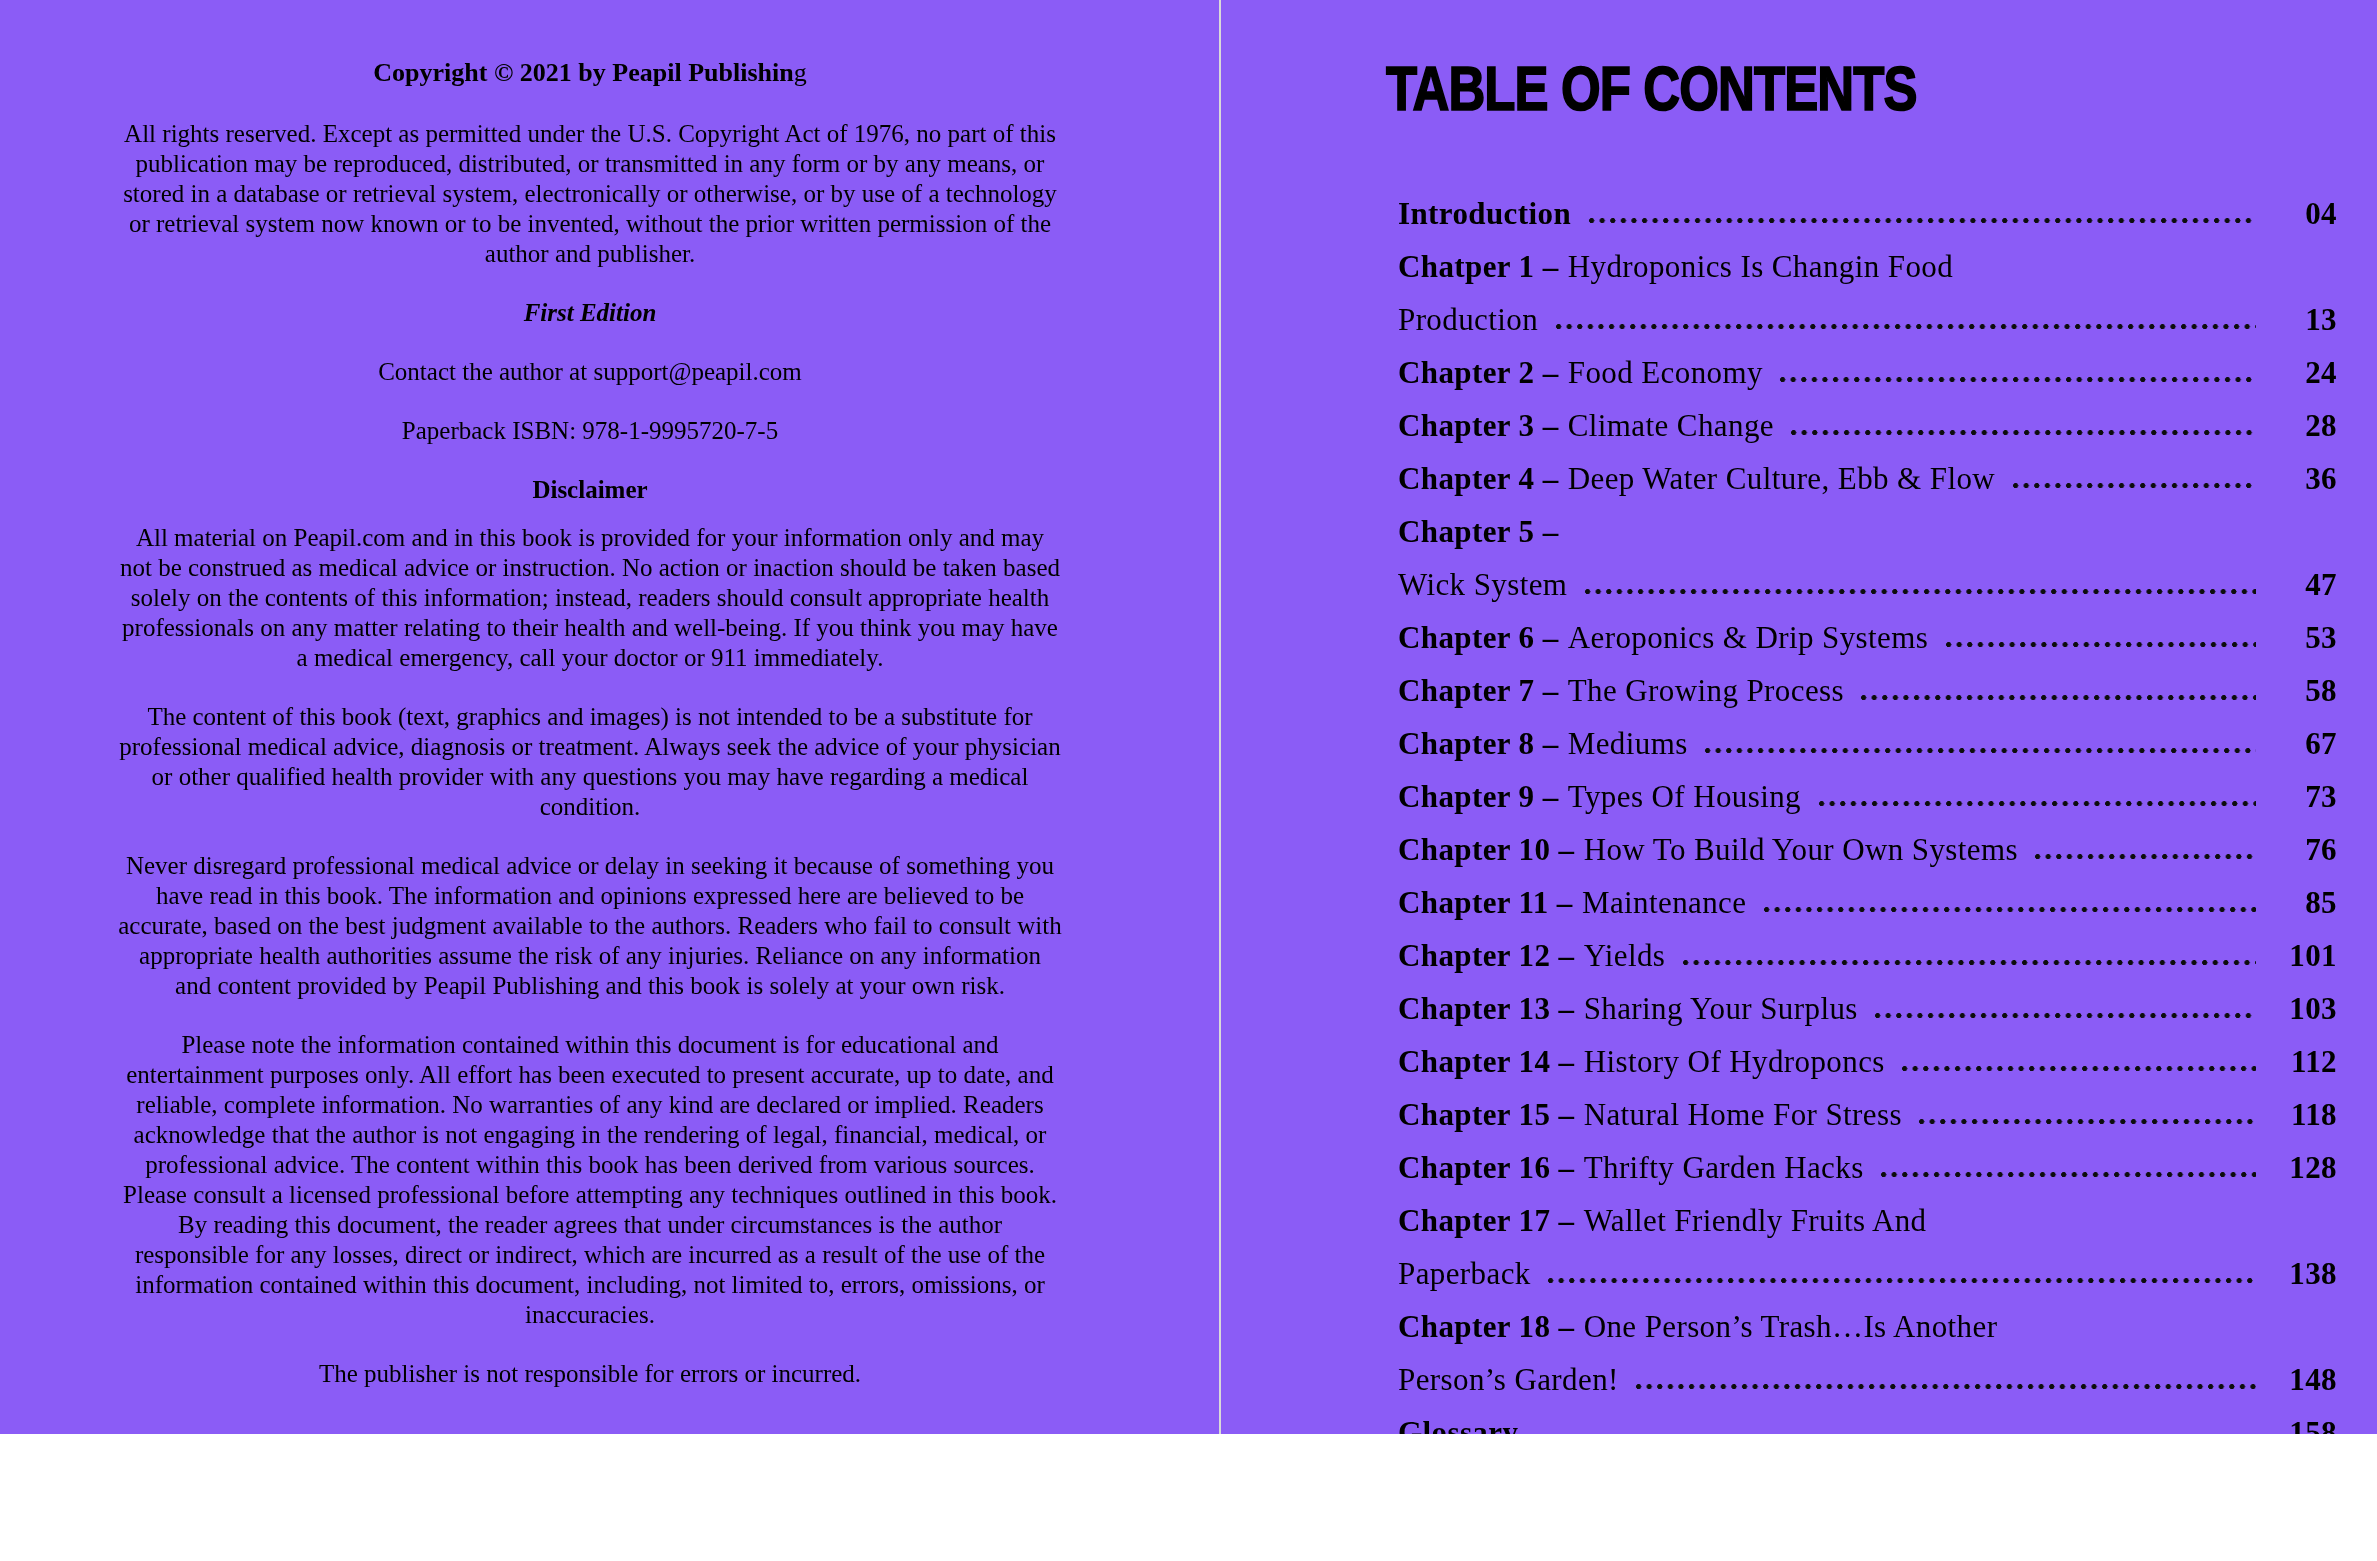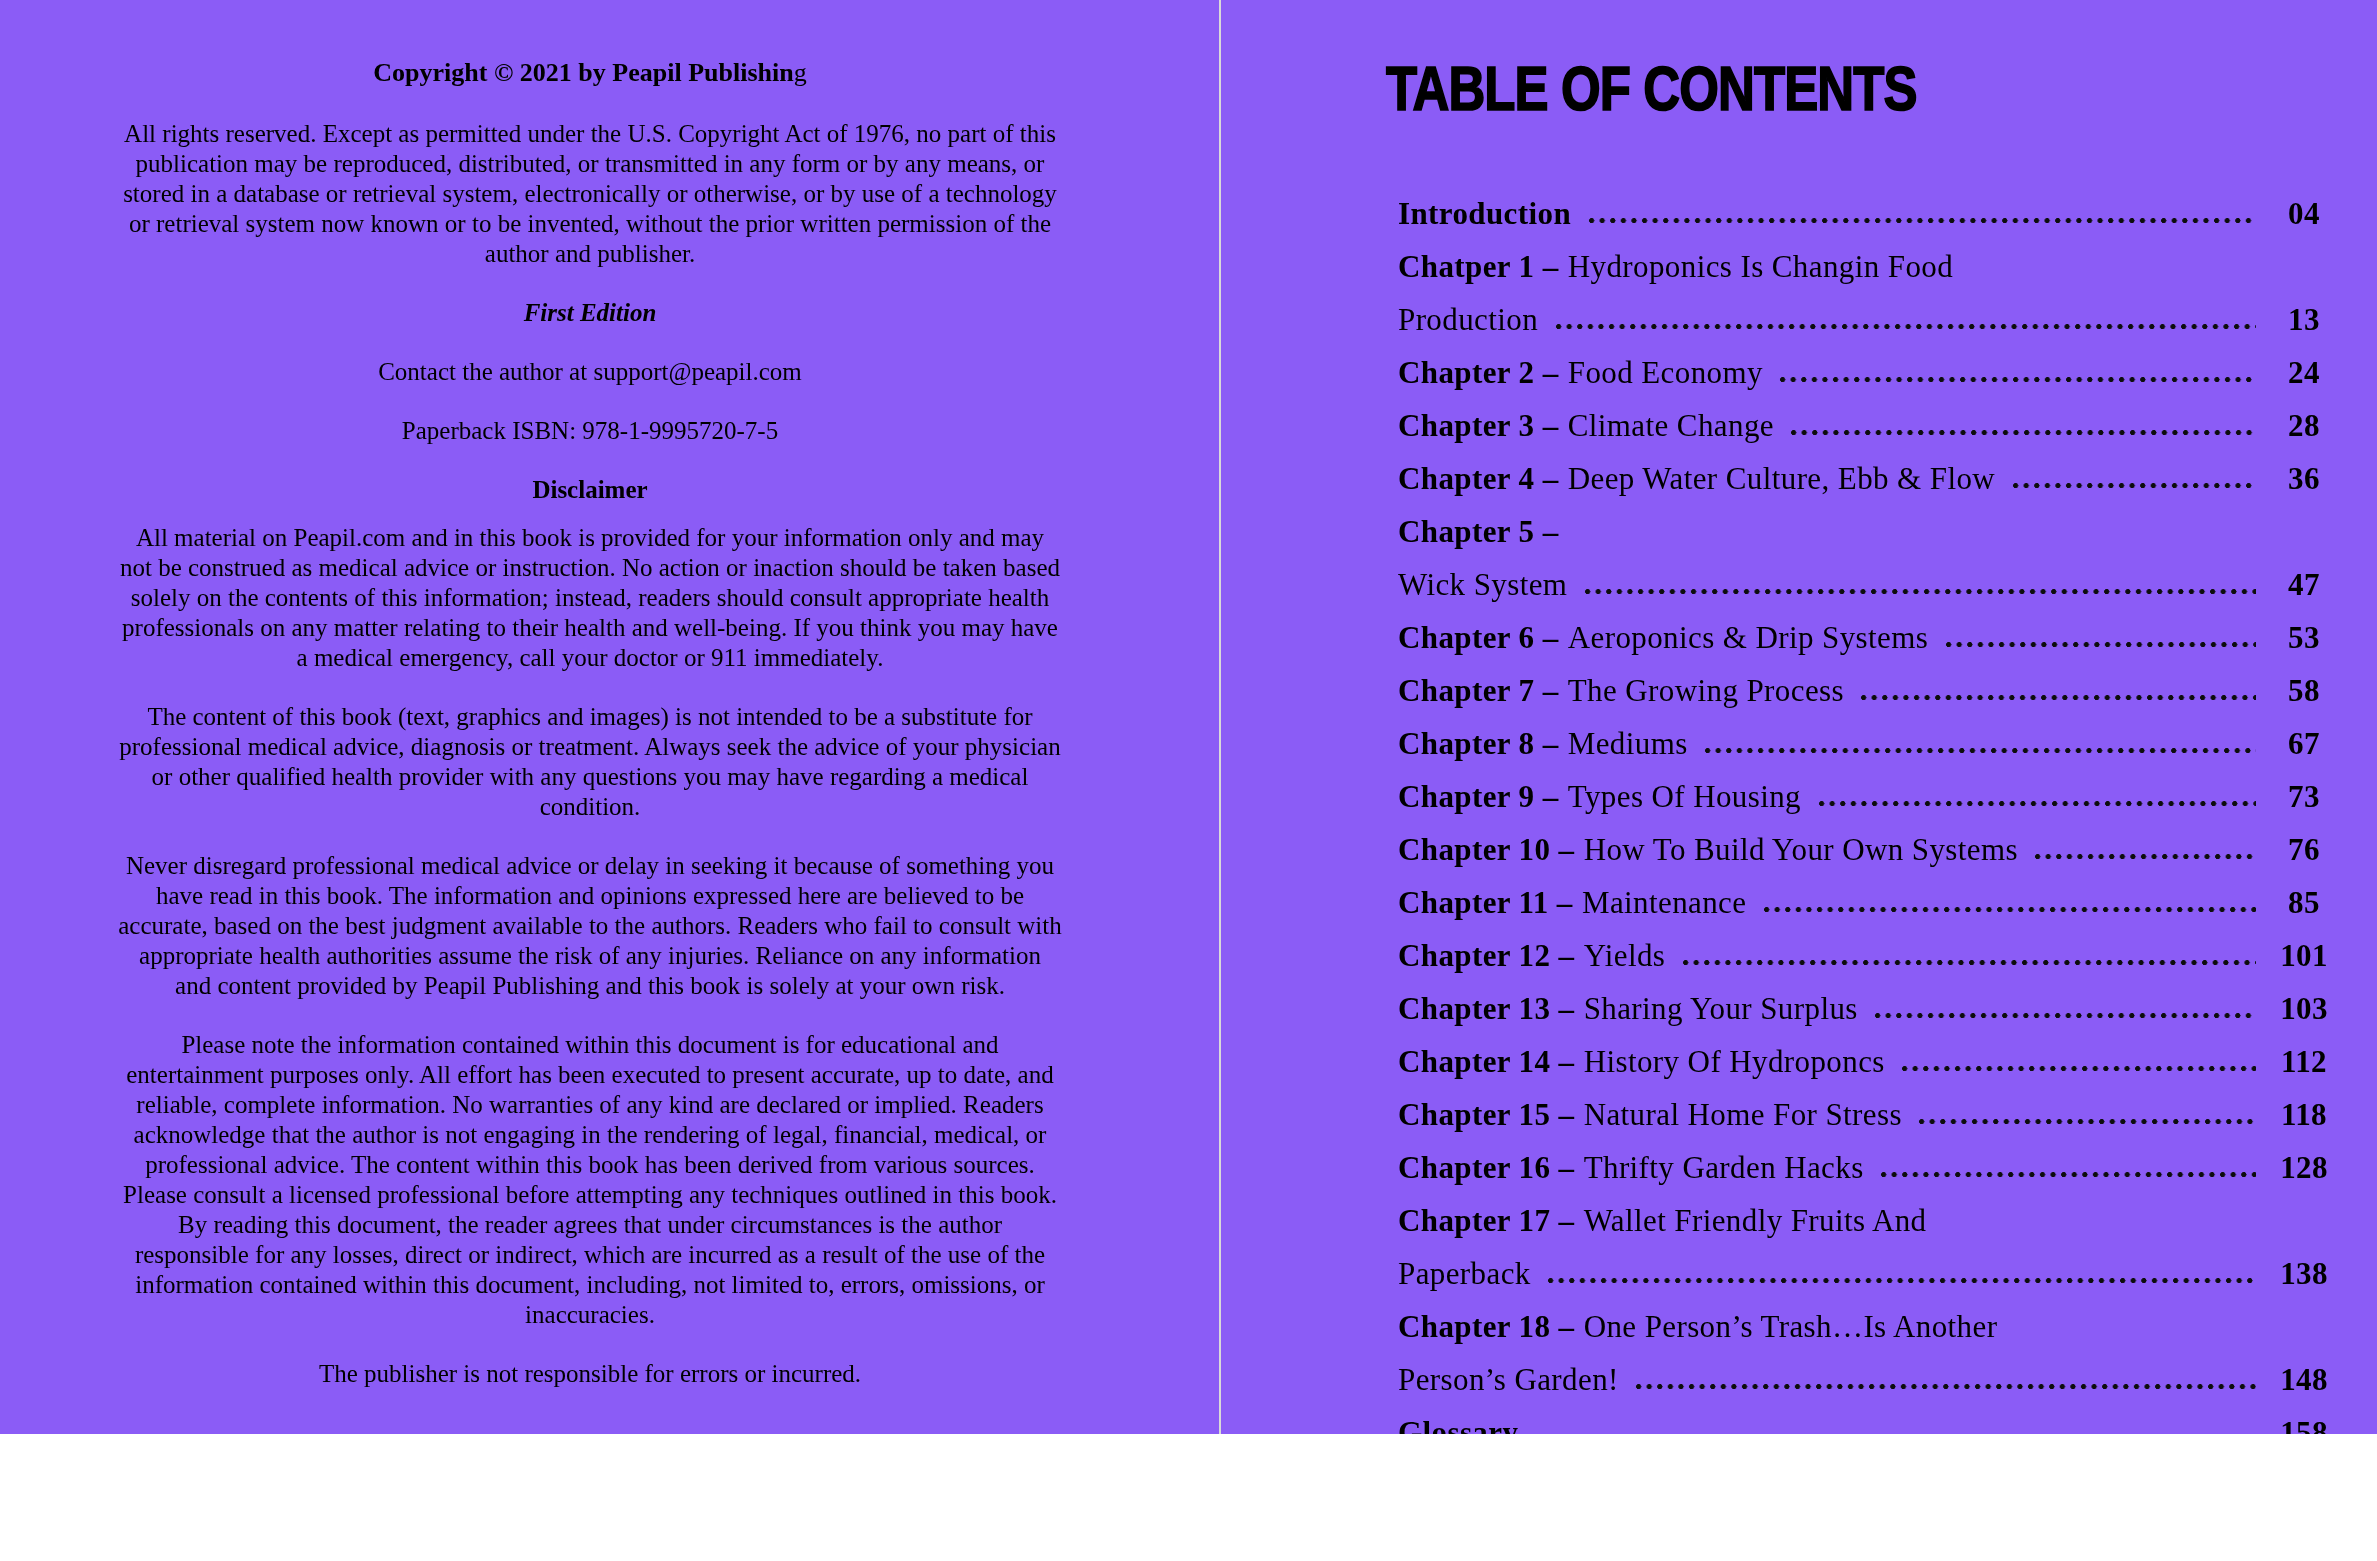--- a/index.html
+++ b/index.html
@@ -29,21 +29,21 @@
     height:61px; margin:0 0 73px 0;
   }
   .toc-list { margin:12px; }
   .toc-row { display:flex; align-items:baseline; line-height:53px; font-size:31px; letter-spacing:0.4px; white-space:nowrap; }
   .toc-row .ch { font-weight:bold; }
   .toc-row .ch + .tt { margin-left:9.2px; }
   .toc-row .lead {
     flex:1 1 auto; min-width:11px; height:7.3px; margin:0 14.7px 0 16.5px;
     background:radial-gradient(circle at 3.7px 3.7px, #0d0d0d 2.4px, transparent 2.8px) left center / 10.6px 7.3px repeat-x;
   }
-  .toc-row .pg { font-weight:bold; min-width:66px; text-align:center; }
+  .toc-row .pg { font-weight:bold; min-width:66px; text-align:right; }
 
   
   .pgnum { position:absolute; font-size:16px; line-height:29px; }
   .pgnum.l { left:110px; top:1505px; }
   .pgnum.r { right:36px; top:1505px;margin-left:20px; }
   .rule { position:absolute; height:1.8px; background:#1b1b1b; }
   .rule.l-top { left:171px; top:1516px; width:900px; }
   .rule.l-bot { left:194px; top:1527px; width:842px; }
   .rule.r-top { left:1384px; top:1516px; width:902px; }
   .rule.r-bot { left:1357px; top:1527px; width:848px; }

